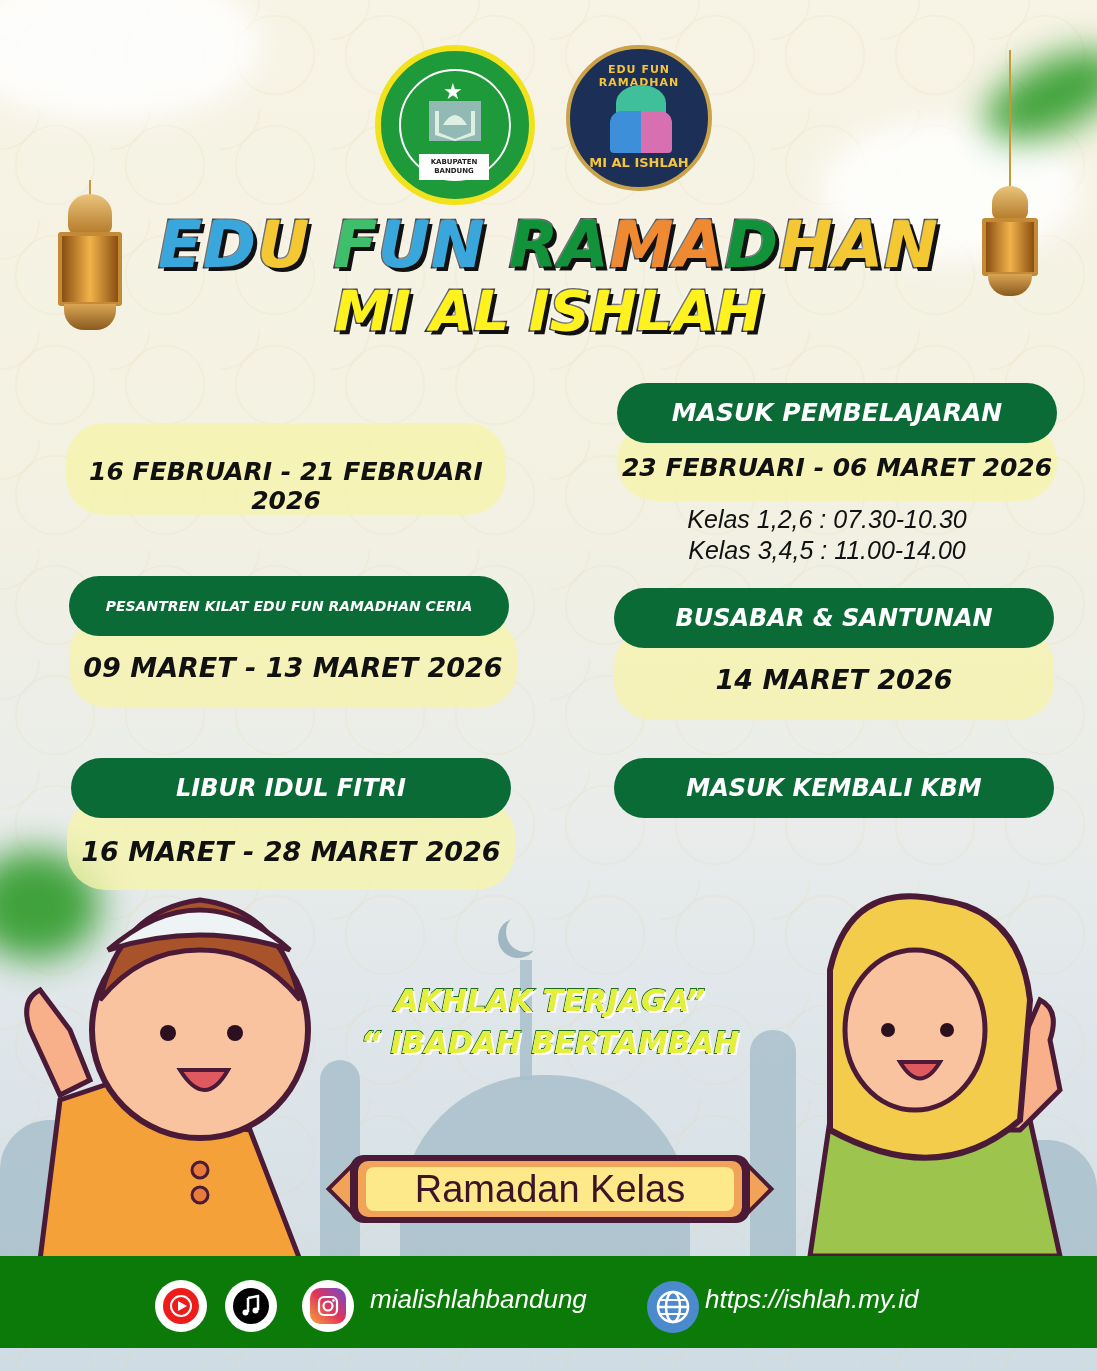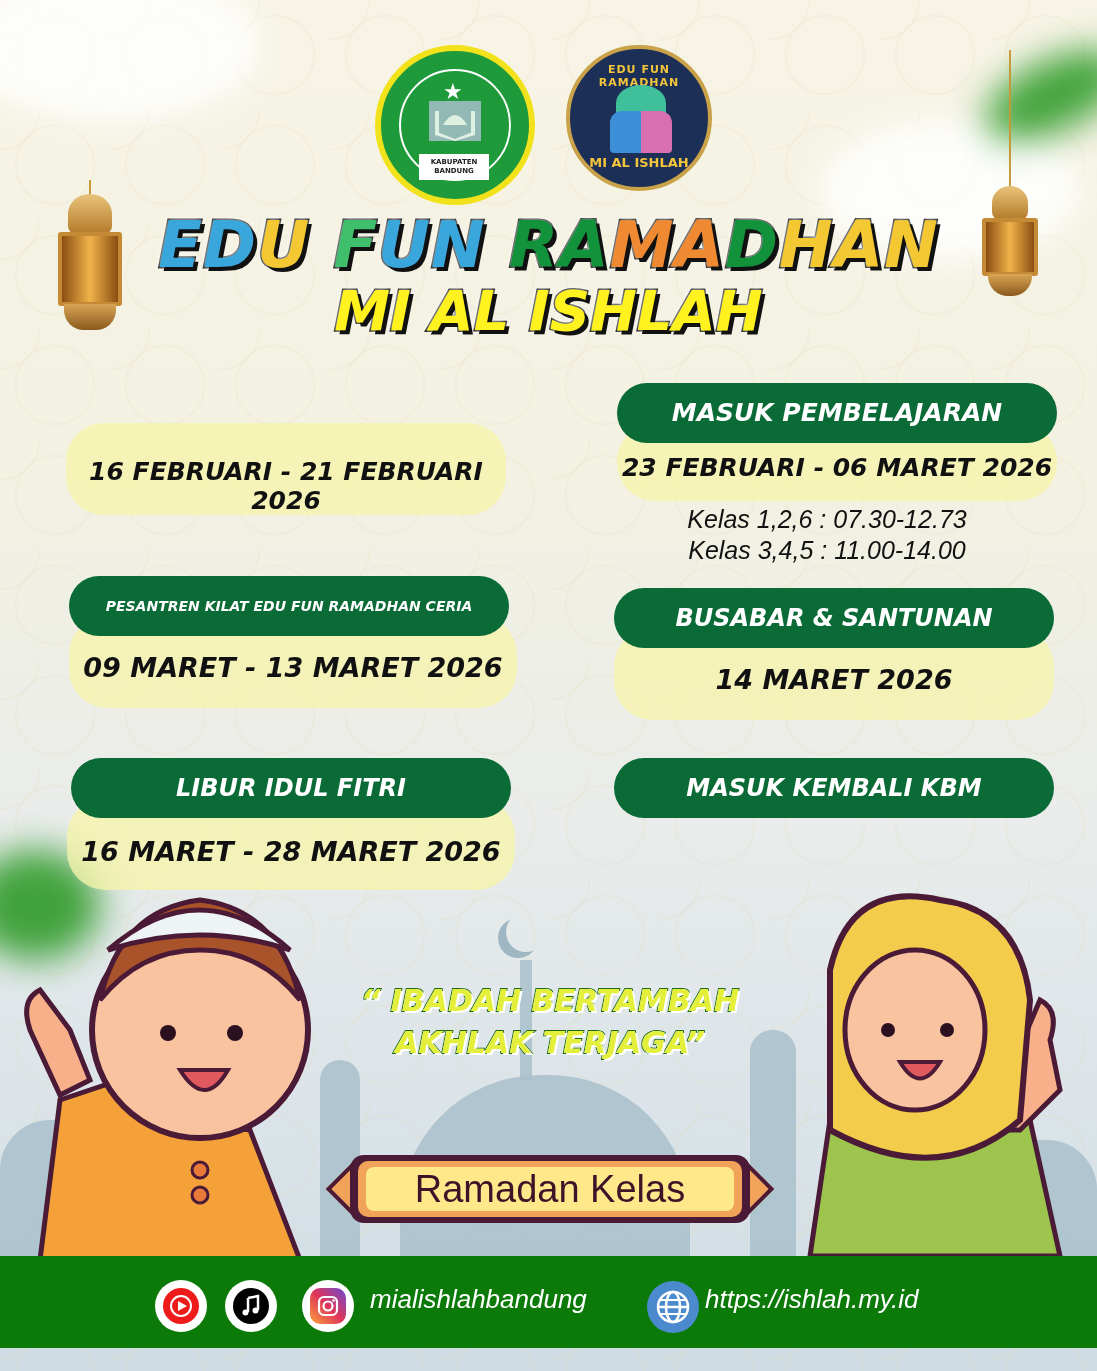--- a/index.html
+++ b/index.html
@@ -126,21 +126,21 @@
   </div>
 </div>
 
 <div class="card" style="left:617px;top:383px;width:440px;height:135px;">
   <div class="hdr" style="font-size:25px;">MASUK PEMBELAJARAN</div>
   <div class="body" style="left:0;width:440px;height:78px;">
     <div class="date" style="top:30px;font-size:25px;">23 FEBRUARI - 06 MARET 2026</div>
   </div>
 </div>
 <div class="kelas" style="top:504px;">
-  <div>Kelas 1,2,6 : 07.30-12.73</div>
+  <div>Kelas 1,2,6 : 07.30-10.30</div>
   <div>Kelas 3,4,5 : 11.00-14.00</div>
 </div>
 
 <div class="card" style="left:69px;top:576px;width:440px;height:135px;">
   <div class="hdr" style="font-size:14px;">PESANTREN KILAT EDU FUN RAMADHAN CERIA</div>
   <div class="body" style="left:0;width:448px;">
     <div class="date" style="top:36px;">09 MARET - 13 MARET 2026</div>
   </div>
 </div>
 
@@ -164,22 +164,22 @@
 
 <div class="mosque" style="left:400px;top:1075px;width:290px;height:181px;border-radius:140px 140px 0 0;"></div>
 <div class="mosque" style="left:520px;top:960px;width:12px;height:120px;"></div>
 <div class="mosque" style="left:750px;top:1030px;width:46px;height:226px;border-radius:22px 22px 0 0;"></div>
 <div class="mosque" style="left:320px;top:1060px;width:40px;height:196px;border-radius:20px 20px 0 0;"></div>
 <div class="mosque" style="left:0;top:1120px;width:120px;height:136px;border-radius:50px 50px 0 0;"></div>
 <div class="mosque" style="left:990px;top:1140px;width:107px;height:116px;border-radius:50px 50px 0 0;"></div>
 <div style="position:absolute;left:506px;top:912px;width:40px;height:40px;border-radius:50%;box-shadow:-8px 6px 0 0 #9fb7c3;"></div>
 
 <div class="quote">
+  <div>AKHLAK TERJAGA”</div>
   <div>“ IBADAH BERTAMBAH</div>
-  <div>AKHLAK TERJAGA”</div>
 </div>
 
 <svg class="kid" style="left:0;top:880px;" width="320" height="380" viewBox="0 0 320 380">
   <path d="M60 220 L120 200 L180 240 L250 250 L300 380 L40 380 Z" fill="#f4a13a" stroke="#4a1a36" stroke-width="5"></path>
   <path d="M30 150 Q20 120 40 110 L70 150 L90 200 L60 215 Z" fill="#f7b08a" stroke="#4a1a36" stroke-width="5"></path>
   <circle cx="200" cy="150" r="108" fill="#f9c3a0" stroke="#4a1a36" stroke-width="6"></circle>
   <path d="M100 120 Q120 30 200 20 Q280 30 300 120 Q260 70 200 70 Q140 70 100 120 Z" fill="#a9532a" stroke="#4a1a36" stroke-width="5"></path>
   <path d="M108 70 Q200 -10 290 70 Q200 40 108 70 Z" fill="#eef4f5" stroke="#4a1a36" stroke-width="5"></path>
   <circle cx="168" cy="153" r="8" fill="#2b1020"></circle>
     <circle cx="235" cy="153" r="8" fill="#2b1020"></circle>

